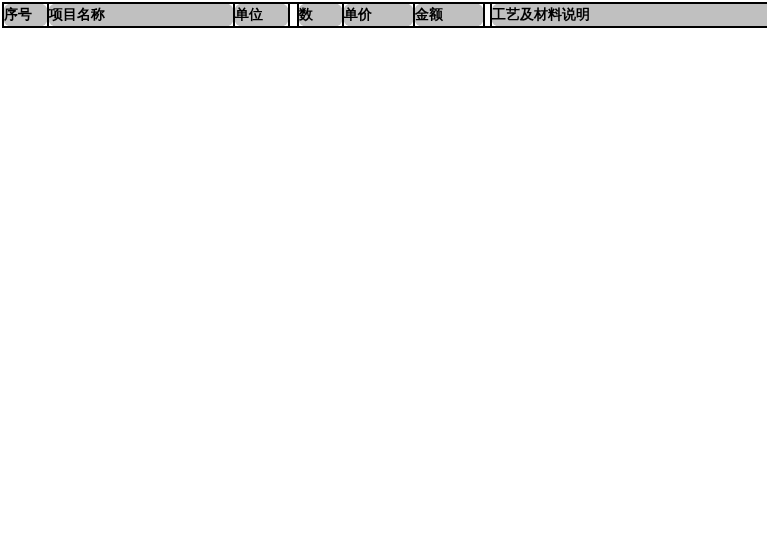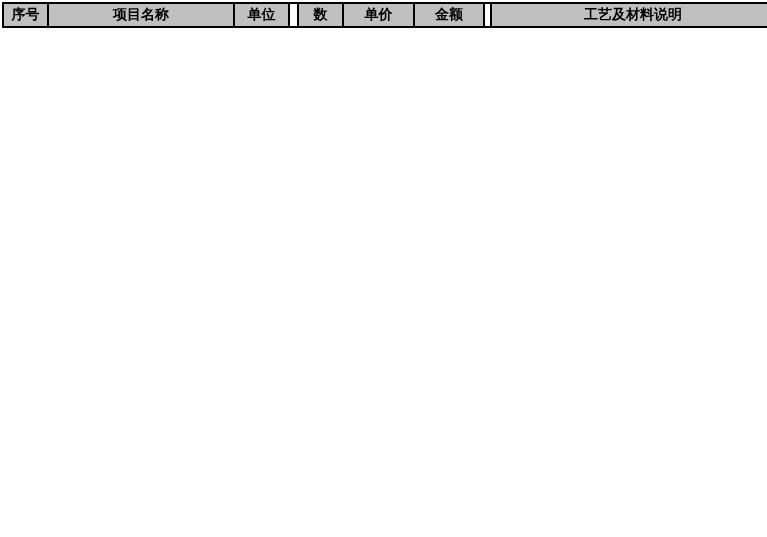--- a/index.html
+++ b/index.html
@@ -20,22 +20,23 @@
     border: 2px solid #000000;
     padding: 0;
     overflow: visible;
     font-weight: bold;
     color: #000000;
   }
   thead th {
     background: #C0C0C0;
     font-size: 14px;
     font-weight: bold;
-    text-align: center;
+    text-align: left;
     vertical-align: middle;
+    border-radius: 9px;
   }
   thead th.gap { background: #ffffff; }
 </style>
 </head>
 <body>
 
 <div id="screen">
   <table class="sheet">
     <colgroup>
       <col style="width:45px">

